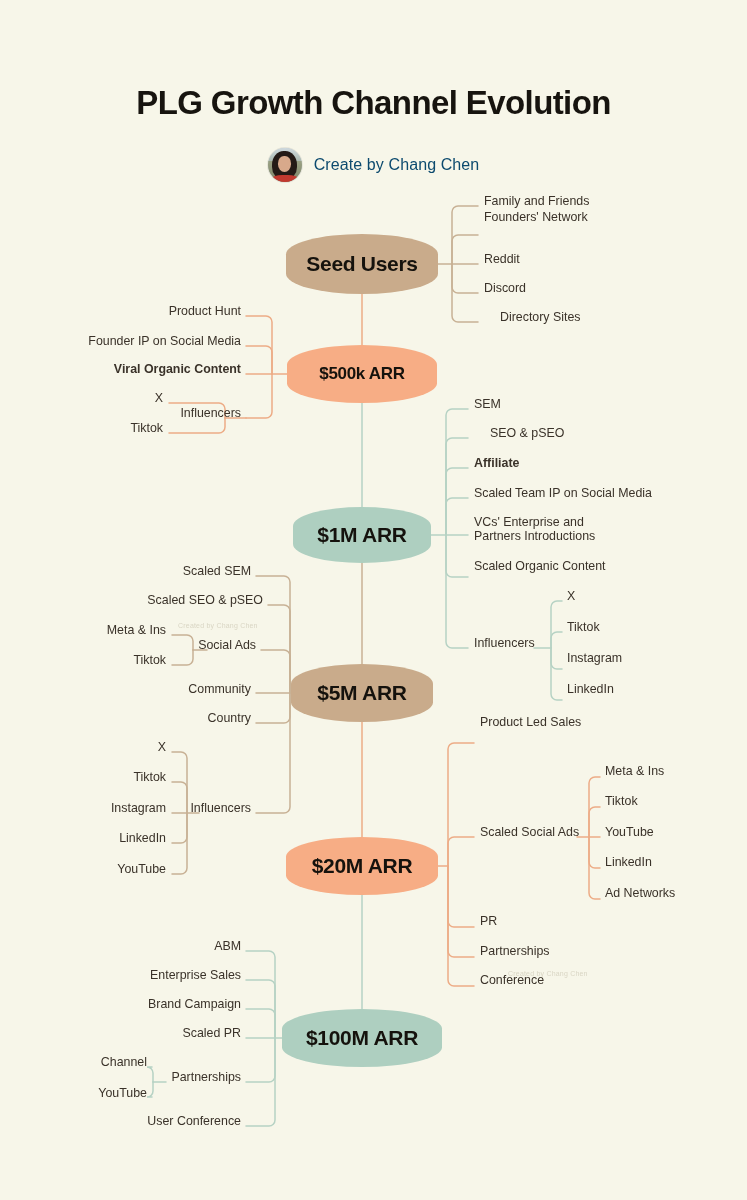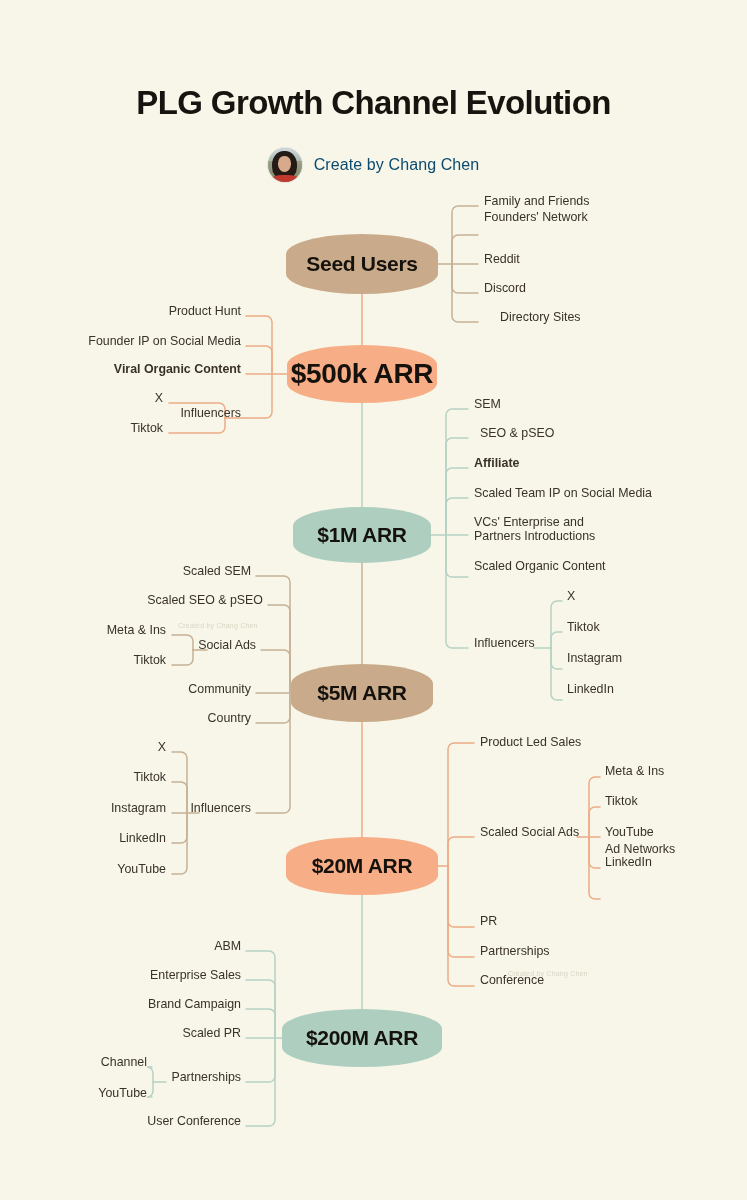--- a/index.html
+++ b/index.html
@@ -221,64 +221,64 @@
     <div class="face"></div>
     <div class="shirt"></div>
   </div>
   <div class="byline-text">Create by Chang Chen</div>
 </div>
 
 <div id="nodes-layer">
     <div class="node" style="left: 286px; top: 234px; width: 152px; height: 60px; background: rgb(201, 171, 139); font-size: 21px;">
       <span class="node-label">Seed Users</span>
     </div>
-    <div class="node" style="left: 287px; top: 345px; width: 150px; height: 58px; background: rgb(247, 173, 133); font-size: 28px;">
+    <div class="node" style="left: 287px; top: 345px; width: 150px; height: 58px; background: rgb(247, 173, 133); font-size: 17px;">
       <span class="node-label">$500k ARR</span>
     </div>
     <div class="node" style="left: 293px; top: 507px; width: 138px; height: 56px; background: rgb(174, 207, 192); font-size: 21px;">
       <span class="node-label">$1M ARR</span>
     </div>
     <div class="node" style="left: 291px; top: 664px; width: 142px; height: 58px; background: rgb(201, 171, 139); font-size: 21px;">
       <span class="node-label">$5M ARR</span>
     </div>
     <div class="node" style="left: 286px; top: 837px; width: 152px; height: 58px; background: rgb(247, 173, 133); font-size: 21px;">
       <span class="node-label">$20M ARR</span>
     </div>
     <div class="node" style="left: 282px; top: 1009px; width: 160px; height: 58px; background: rgb(174, 207, 192); font-size: 21px;">
-      <span class="node-label">$200M ARR</span>
+      <span class="node-label">$100M ARR</span>
     </div>
   </div>
 <div id="labels-layer">
     <div class="lbl r" style="left: 484px; top: 194px;">Family and Friends</div>
     <div class="lbl r" style="left: 484px; top: 210px;">Founders' Network</div>
     <div class="lbl r" style="left: 484px; top: 252px;">Reddit</div>
     <div class="lbl r" style="left: 484px; top: 281px;">Discord</div>
     <div class="lbl r" style="left: 484px; top: 310px; margin-left: 16px;">Directory Sites</div>
     <div class="lbl r" style="left: 474px; top: 397px;">SEM</div>
-    <div class="lbl r" style="left: 480px; top: 426px;">SEO &amp; pSEO</div>
+    <div class="lbl r" style="left: 490px; top: 426px;">SEO &amp; pSEO</div>
     <div class="lbl r" style="left: 474px; top: 456px; font-weight: bold;">Affiliate</div>
     <div class="lbl r" style="left: 474px; top: 486px;">Scaled Team IP on Social Media</div>
     <div class="lbl r" style="left: 474px; top: 515px;">VCs' Enterprise and</div>
     <div class="lbl r" style="left: 474px; top: 529px;">Partners Introductions</div>
     <div class="lbl r" style="left: 474px; top: 559px;">Scaled Organic Content</div>
     <div class="lbl r" style="left: 474px; top: 636px;">Influencers</div>
     <div class="lbl r" style="left: 567px; top: 589px;">X</div>
     <div class="lbl r" style="left: 567px; top: 620px;">Tiktok</div>
     <div class="lbl r" style="left: 567px; top: 651px;">Instagram</div>
     <div class="lbl r" style="left: 567px; top: 682px;">LinkedIn</div>
-    <div class="lbl r" style="left: 480px; top: 735px;">Product Led Sales</div>
+    <div class="lbl r" style="left: 480px; top: 715px;">Product Led Sales</div>
     <div class="lbl r" style="left: 480px; top: 825px;">Scaled Social Ads</div>
     <div class="lbl r" style="left: 480px; top: 914px;">PR</div>
     <div class="lbl r" style="left: 480px; top: 944px;">Partnerships</div>
     <div class="lbl r" style="left: 480px; top: 973px;">Conference</div>
     <div class="lbl r" style="left: 605px; top: 764px;">Meta &amp; Ins</div>
     <div class="lbl r" style="left: 605px; top: 794px;">Tiktok</div>
     <div class="lbl r" style="left: 605px; top: 825px;">YouTube</div>
     <div class="lbl r" style="left: 605px; top: 855px;">LinkedIn</div>
-    <div class="lbl r" style="left: 605px; top: 842px;">Ad Networks</div>
+    <div class="lbl r" style="left: 605px; top: 886px;">Ad Networks</div>
     <div class="lbl l" style="left: 241px; top: 304px;">Product Hunt</div>
     <div class="lbl l" style="left: 241px; top: 334px;">Founder IP on Social Media</div>
     <div class="lbl l" style="left: 241px; top: 362px; font-weight: bold;">Viral Organic Content</div>
     <div class="lbl l" style="left: 241px; top: 406px;">Influencers</div>
     <div class="lbl l" style="left: 163px; top: 391px;">X</div>
     <div class="lbl l" style="left: 163px; top: 421px;">Tiktok</div>
     <div class="lbl l" style="left: 251px; top: 564px;">Scaled SEM</div>
     <div class="lbl l" style="left: 263px; top: 593px;">Scaled SEO &amp; pSEO</div>
     <div class="lbl l" style="left: 256px; top: 638px;">Social Ads</div>
     <div class="lbl l" style="left: 166px; top: 623px;">Meta &amp; Ins</div>

